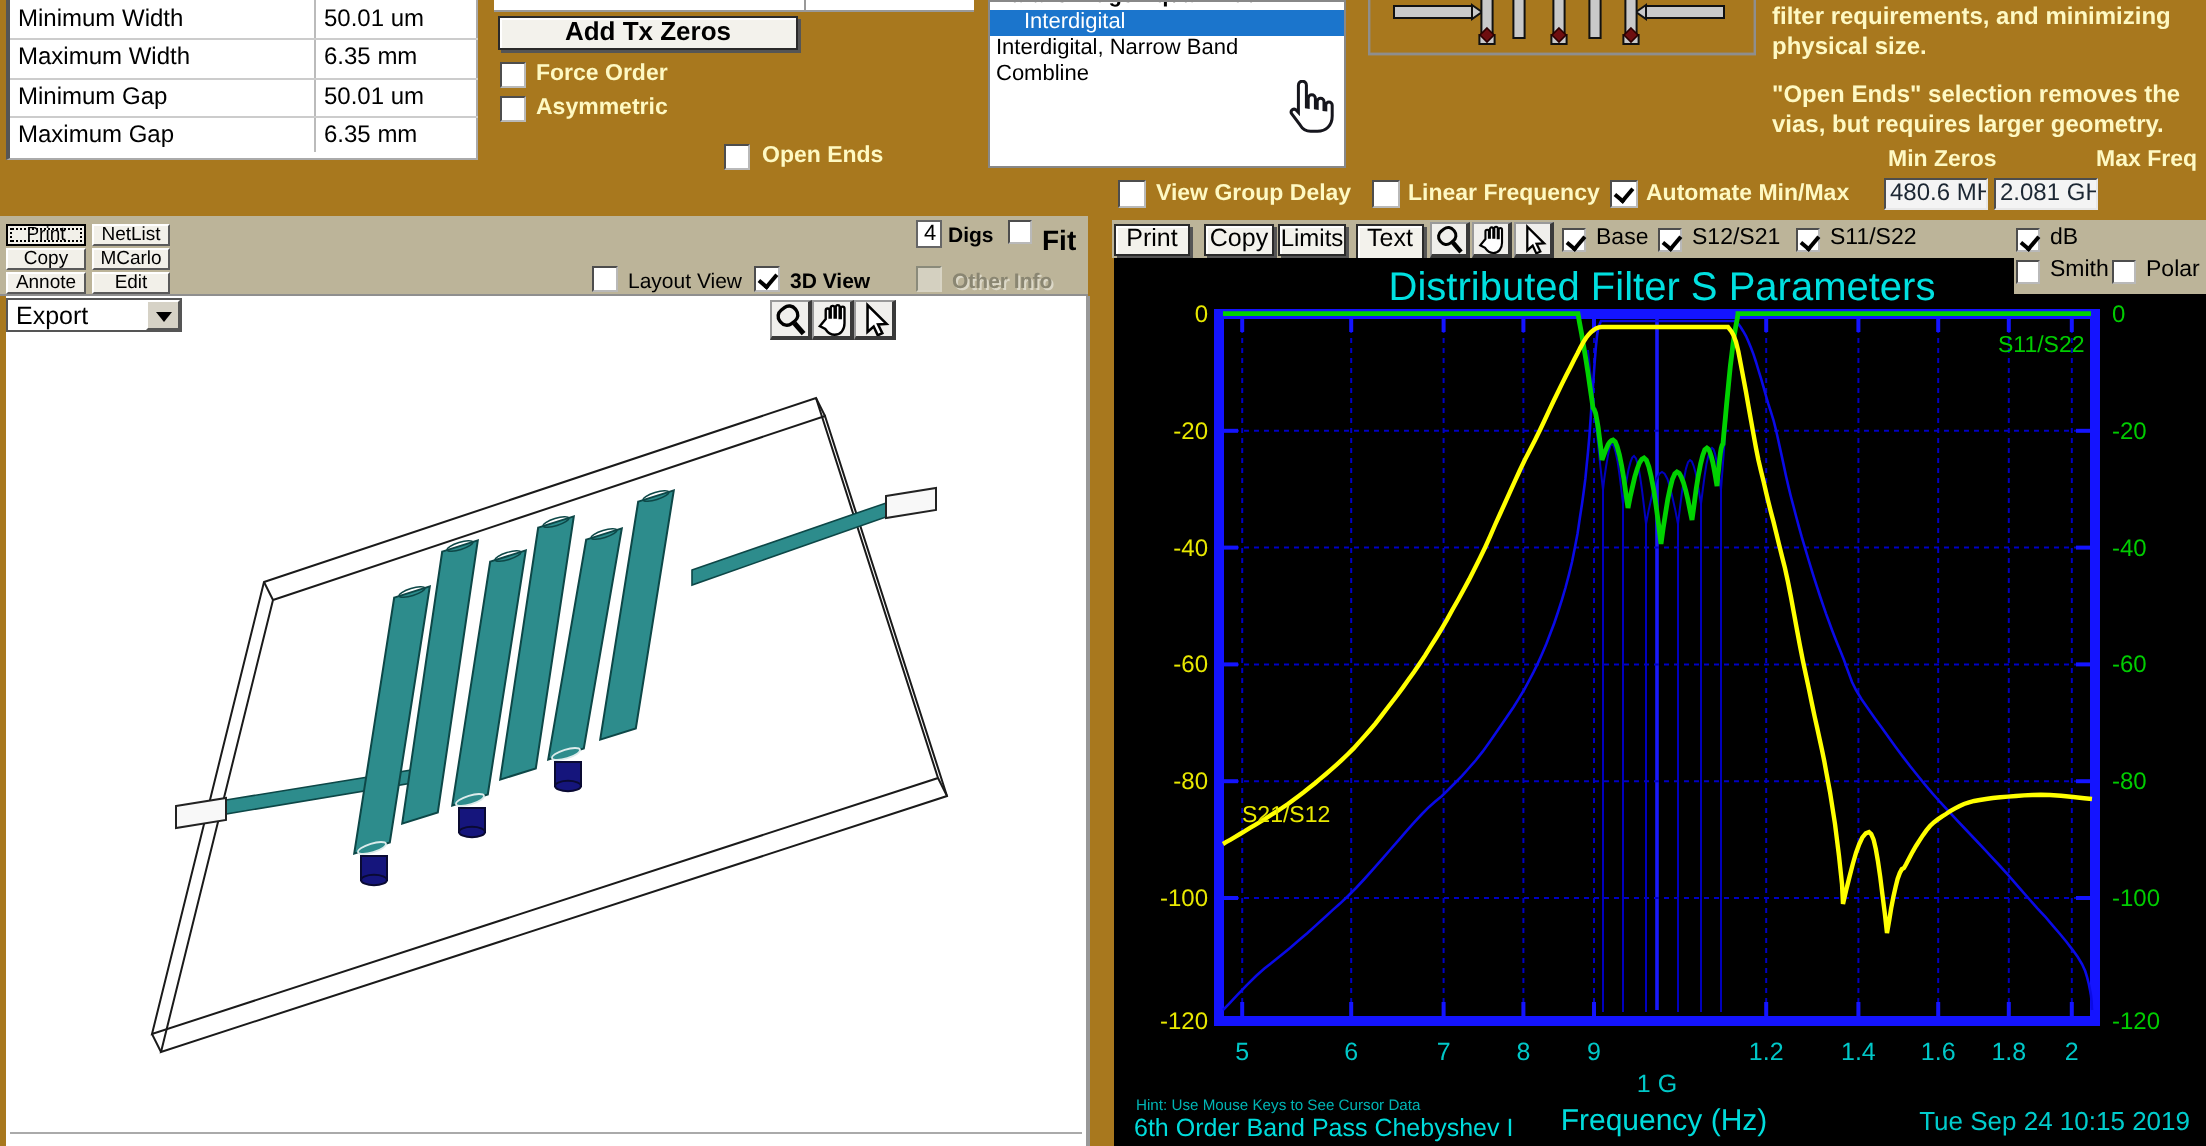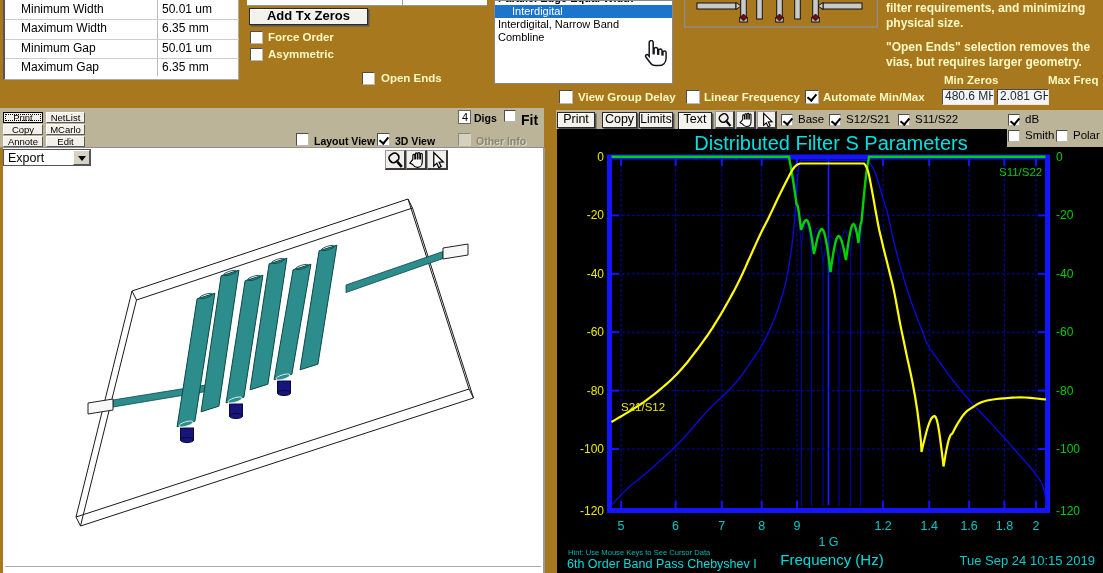--- a/index.html
+++ b/index.html
@@ -13,28 +13,28 @@
 .lbl{position:absolute;font-size:11.5px;color:#000;white-space:nowrap}
 .ib{position:absolute;width:52px;height:16px;background:#F4F4F4;border:1px solid;border-color:#4d4d4d #e8e8e8 #e8e8e8 #4d4d4d;font-size:12px;color:#1c2733;padding-left:2px;line-height:13px;white-space:nowrap;overflow:hidden}
 .icb{background:#F0EFEC;border:1px solid #999;border-right:2px solid #3a3a3a;border-bottom:2px solid #3a3a3a}
 </style></head><body>
 
 <div class="abs" style="left:247px;top:0;width:240px;height:5.5px;background:#fff;border-bottom:1px solid #999"></div>
 <div class="abs" style="left:402px;top:0;width:1px;height:5.5px;background:#999"></div>
 
 <div class="abs" style="left:3px;top:0;width:236px;height:80px;background:#fff;border-left:2px solid #555;border-right:1px solid #aaa;border-bottom:1px solid #aaa">
   <div style="position:absolute;left:152px;top:0;width:1px;height:76px;background:#bbb"></div>
-  <div style="font-size:12px;color:#000;line-height:19.4px;padding-left:16px">Minimum Width<br>Maximum Width<br>Minimum Gap<br>Maximum Gap</div>
+  <div style="font-size:12px;color:#000;line-height:19.4px;padding-left:4px">Minimum Width<br>Maximum Width<br>Minimum Gap<br>Maximum Gap</div>
   <div style="position:absolute;left:157px;top:0;font-size:12px;color:#000;line-height:19.4px">50.01 um<br>6.35 mm<br>50.01 um<br>6.35 mm</div>
   <div style="position:absolute;left:0;top:19px;width:234px;height:1px;background:#ccc"></div>
   <div style="position:absolute;left:0;top:38.5px;width:234px;height:1px;background:#ccc"></div>
   <div style="position:absolute;left:0;top:58px;width:234px;height:1px;background:#ccc"></div>
 </div>
 
-<div class="tb" style="left:249px;top:8px;width:119px;height:17px;font-weight:bold;line-height:14px;font-size:13px">Add Tx Zeros</div>
+<div class="tb" style="left:249px;top:8px;width:150px;height:17px;font-weight:bold;line-height:14px;font-size:13px">Add Tx Zeros</div>
 <span class="cb" style="left:250px;top:31px"></span>
 <span class="bl" style="left:268px;top:31px">Force Order</span>
 <span class="cb" style="left:250px;top:48px"></span>
 <span class="bl" style="left:268px;top:48px">Asymmetric</span>
 <span class="cb" style="left:362px;top:72px"></span>
 <span class="bl" style="left:381px;top:72px">Open Ends</span>
 
 <div class="abs" style="left:494px;top:0;width:179px;height:84px;background:#fff;border:1px solid #888;overflow:hidden;font-size:11px;color:#000">
   <div style="height:3.5px;overflow:hidden">
       <div style="margin-top:-9px;font-weight:bold;padding-left:3px">Parallel Edge Equal Width</div>
@@ -86,21 +86,21 @@
 <button class="mb" style="left:46px;top:124px;width:39px">MCarlo</button>
 <button class="mb" style="left:3px;top:136px">Annote</button>
 <button class="mb" style="left:46px;top:136px;width:39px">Edit</button>
 
 <div class="abs" style="left:458px;top:110px;width:13px;height:14px;background:#fff;border:1px solid #666;font-size:11px;padding-left:3px;color:#000">4</div>
 <span class="lbl" style="left:474px;top:112px;font-size:10.5px;font-weight:bold">Digs</span>
 <span class="cb" style="left:504px;top:110px;width:12px;height:12px"></span>
 <span class="lbl" style="left:521px;top:112px;font-size:14px;font-weight:bold">Fit</span>
 
 <span class="cb" style="left:296px;top:133px"></span>
-<span class="lbl" style="left:314px;top:135px;font-size:10.5px;font-weight:bold">Layout View</span>
+<span class="lbl" style="left:314px;top:135px;font-size:10.5px;font-weight:normal">Layout View</span>
 <span class="cb ck" style="left:377px;top:133px"></span>
 <span class="lbl" style="left:395px;top:135px;font-size:10.5px;font-weight:bold">3D View</span>
 <span class="cb dis" style="left:458px;top:133px"></span>
 <span class="lbl" style="left:476px;top:135px;font-size:10.5px;font-weight:bold;color:#8a8672;text-shadow:1px 1px 0 #dcd8c8">Other Info</span>
 
 <div class="abs" style="left:3px;top:148px;width:542px;height:425px;background:#fff;border-right:2px solid #999"></div>
 <div class="abs" style="left:5px;top:566px;width:536px;height:1px;background:#aaa"></div>
 <svg class="abs" style="left:3px;top:148px" width="542" height="425" viewBox="0 0 542 425">
 <polygon points="129.0,143.0 405.0,51.0 466.0,241.0 73.0,369.0" fill="none" stroke="#1a1a1a" stroke-width="1"></polygon>
     <polygon points="133.5,152.0 409.5,60.0 470.5,250.0 77.5,378.0" fill="none" stroke="#1a1a1a" stroke-width="1"></polygon>

